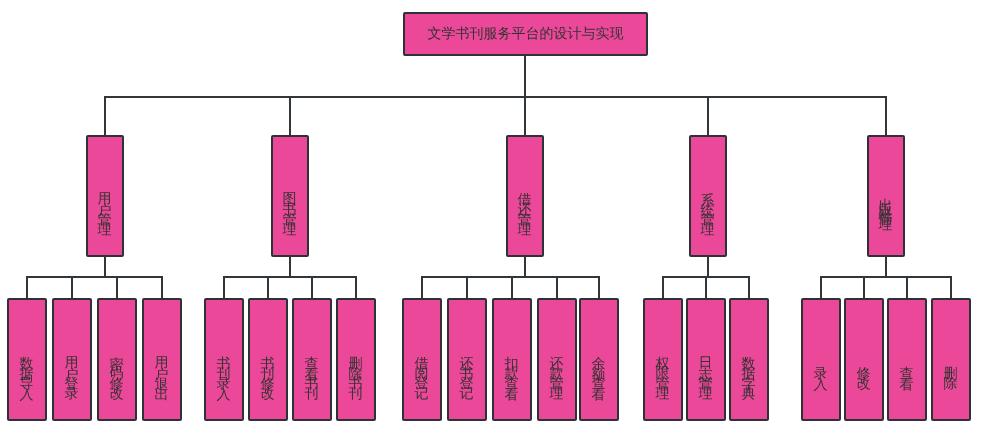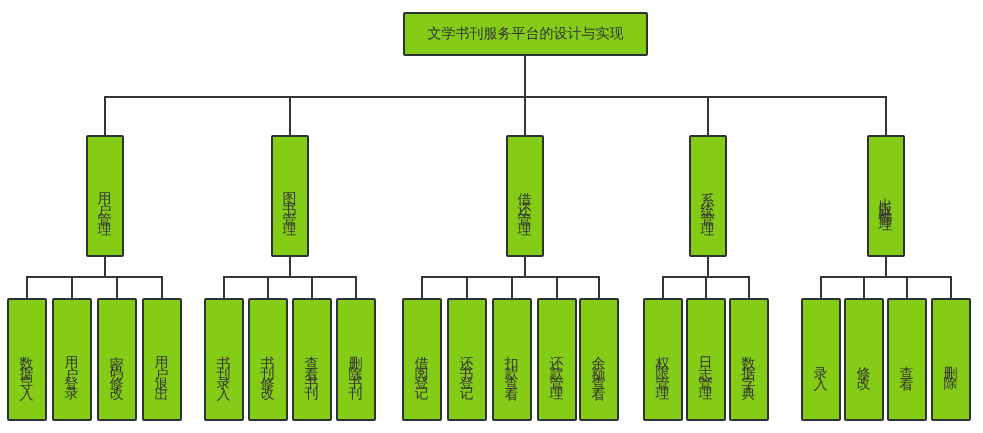--- a/index.html
+++ b/index.html
@@ -17,21 +17,21 @@
   }
   .line {
     position: absolute;
     background: #31363b;
   }
   .node {
     position: absolute;
     box-sizing: border-box;
     border: 2px solid #2d3237;
     border-radius: 2px;
-    background: #84cc16;
+    background: #ec4899;
     color: #333333;
     display: flex;
     align-items: center;
     justify-content: center;
     font-size: 14px;
   }
   .root {
     left: 403px;
     top: 12px;
     width: 245px;

